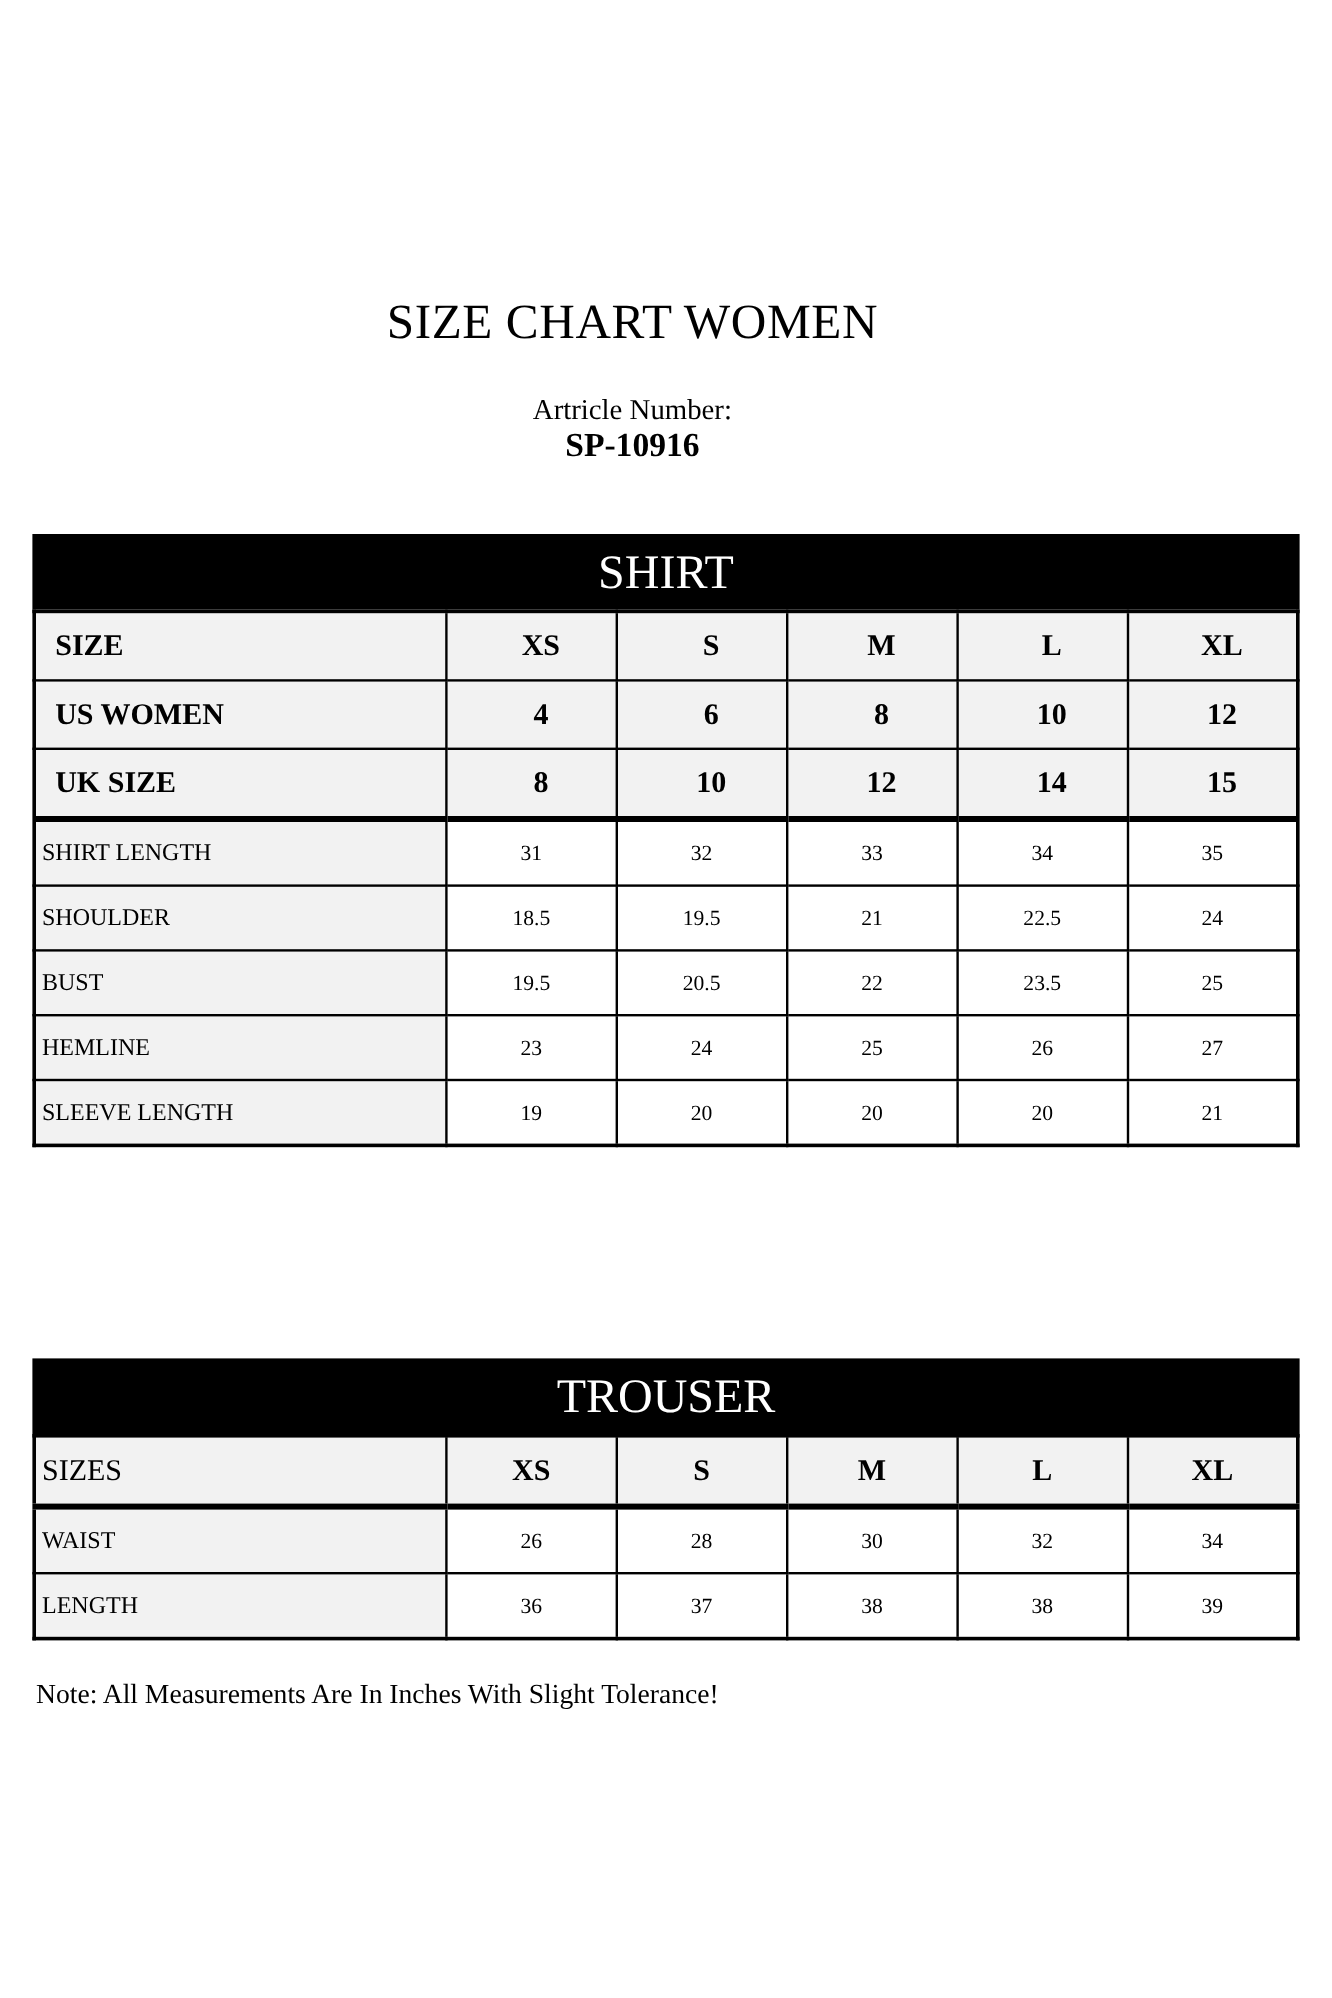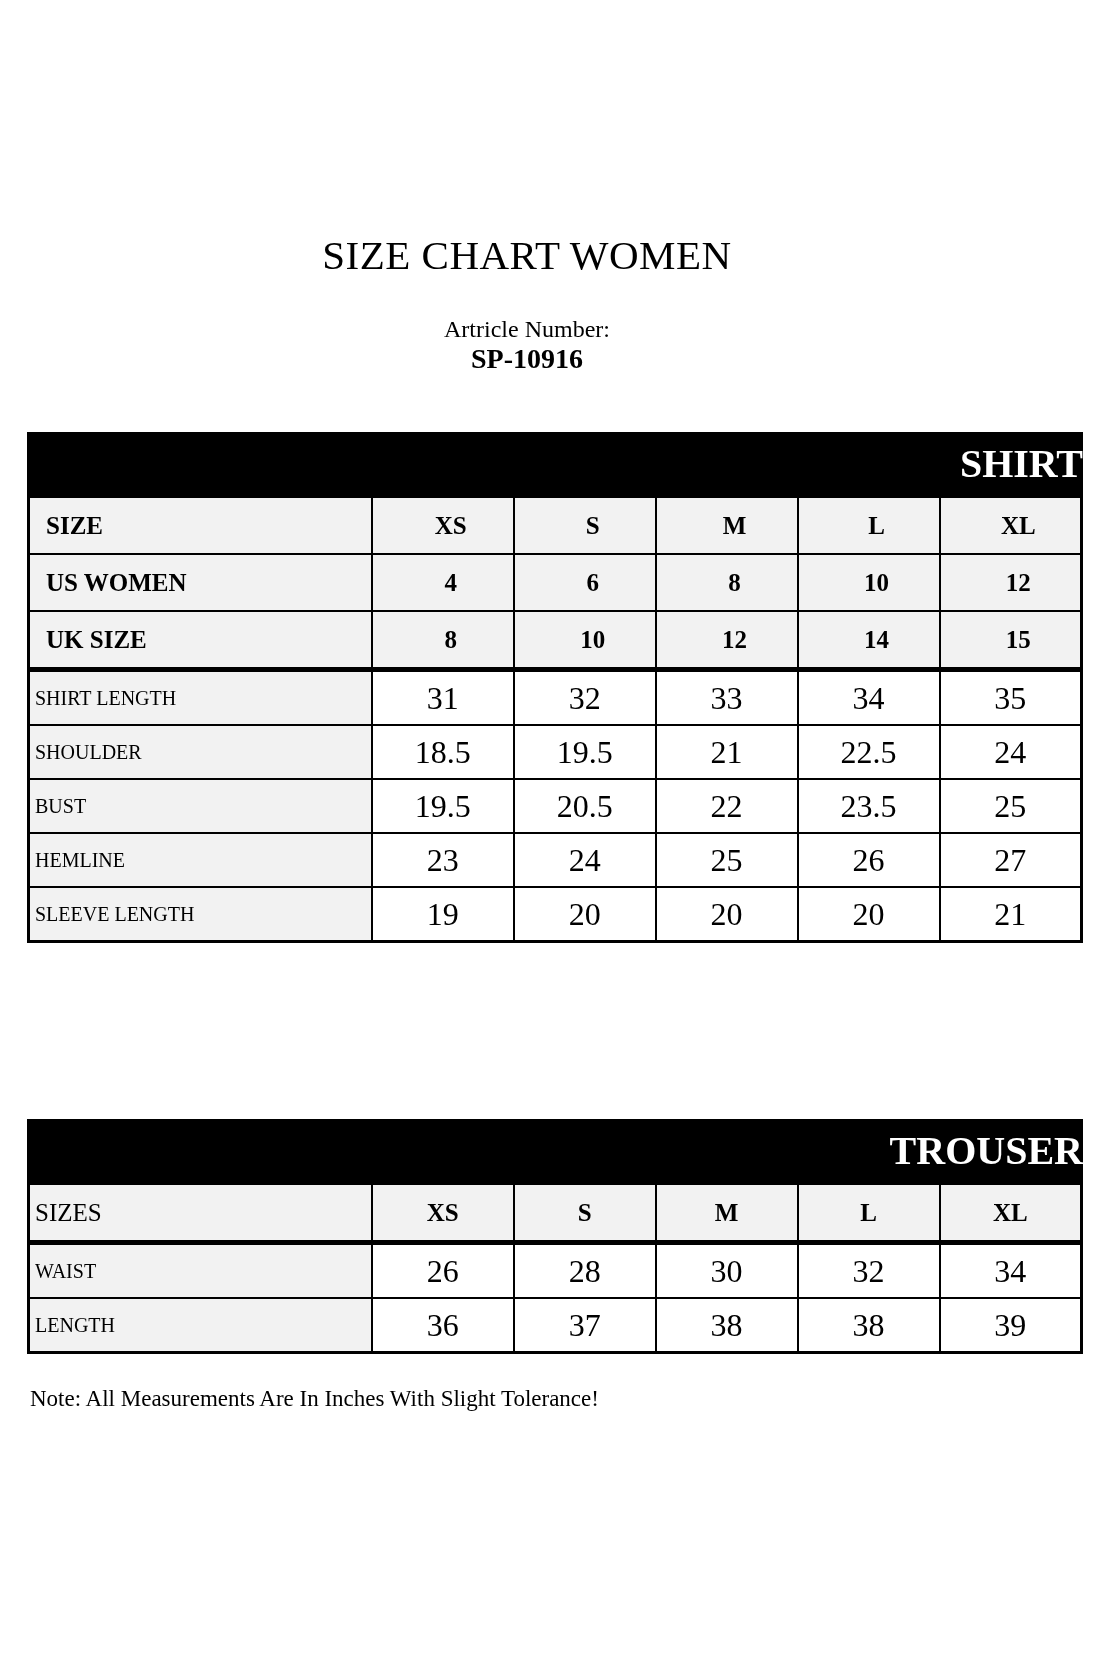--- a/index.html
+++ b/index.html
@@ -14,41 +14,40 @@
   .header-block {
     width: 1000px;
     margin-left: 27px;
     padding-top: 231px;
     text-align: center;
   }
   .page-title {
     font-size: 41px;
     font-weight: 400;
     letter-spacing: 0.5px;
-    margin: 0;
+    margin: 13px;
   }
   .article-label {
     font-size: 24px;
     margin-top: 37px;
   }
   .article-number {
     font-size: 28px;
     font-weight: 700;
   }
   .tables { margin: 0 27px; }
   .section-shirt { margin-top: 57px; }
   .section-trouser { margin-top: 176px; }
   .band {
     background: var(--header-bg, #000000);
     color: var(--header-text, #ffffff);
     height: 63px;
     line-height: 63px;
     font-size: 40px;
-    text-align: right;
-    font-weight: bold;
+    text-align: center;
   }
   table.size-table {
     width: 100%;
     border-collapse: collapse;
     table-layout: fixed;
     border: 3px solid var(--border, #000000);
   }
   .size-table th, .size-table td {
     border: 2px solid var(--border, #000000);
     padding: 0;
@@ -80,21 +79,21 @@
     font-weight: 700;
     font-size: 25px;
   }
   tr.style-measure > th {
     background: var(--row-shaded, #f2f2f2);
     font-size: 20px;
     height: 52px;
   }
   tr.style-measure > td {
     background: var(--row-plain, #ffffff);
-    font-size: 32px;
+    font-size: 18px;
     margin-left: 48px;
   }
   tr.thick-bottom > th, tr.thick-bottom > td {
     border-bottom-width: 5px;
   }
   .note {
     font-size: 23px;
     margin: 32px 0 0 30px;
   }
 </style>

